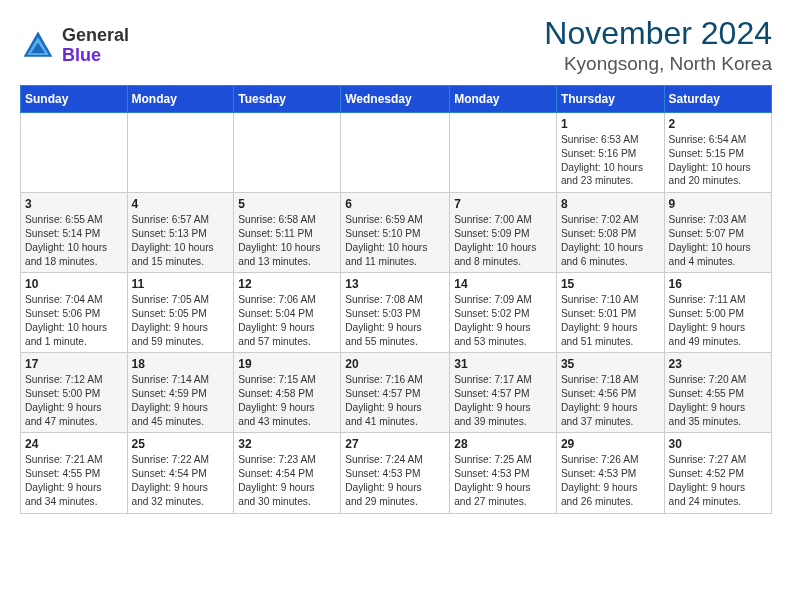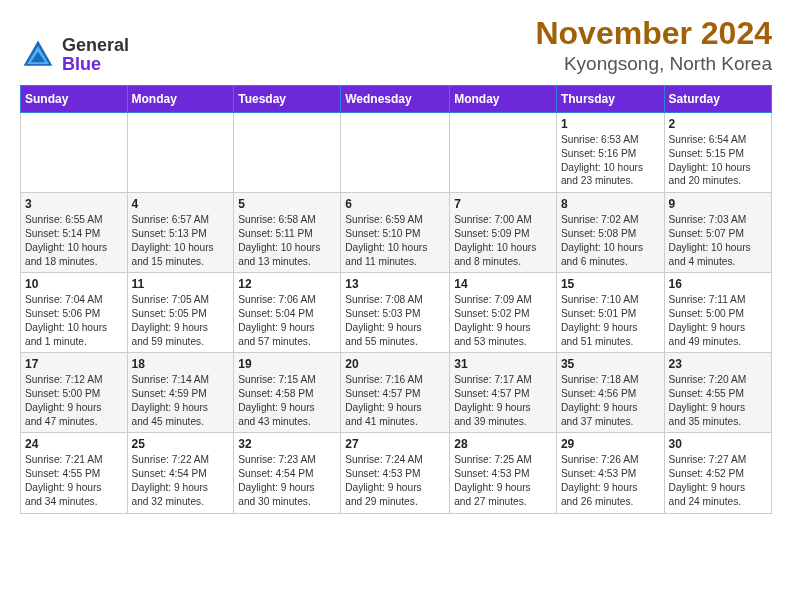--- a/index.html
+++ b/index.html
@@ -11,21 +11,21 @@
       padding: 0;
     }
     .page {
       width: 792px;
       background: #fff;
       padding: 16px 20px 16px 20px;
     }
     .header {
       display: flex;
       justify-content: space-between;
-      align-items: flex-end;
+      align-items: center;
       margin-bottom: 10px;
     }
     .logo {
       display: flex;
       align-items: center;
       gap: 6px;
     }
     .logo-text {
       font-size: 18px;
       font-weight: bold;
@@ -35,36 +35,36 @@
     .logo-text span.blue { color: #6d28d9; }
     .logo-icon {
       width: 36px;
       height: 36px;
     }
     .title-block {
       text-align: right;
     }
     .month-title {
       font-size: 32px;
-      font-weight: bold;
-      color: #a16207;
+      font-weight: normal;
+      color: #0c4a6e;
       line-height: 1.1;
     }
     .location {
       font-size: 19px;
       color: #555;
       margin-top: 2px;
     }
     .calendar {
       width: 100%;
       border-collapse: collapse;
       border: 1px solid #ccc;
     }
     .calendar th {
-      background: #6d28d9;
+      background: #1d4ed8;
       color: #fff;
       font-size: 12px;
       font-weight: bold;
       padding: 6px 4px;
       text-align: left;
       border: 1px solid #2b7fd4;
     }
     .calendar td {
       vertical-align: top;
       border: 1px solid #ccc;

